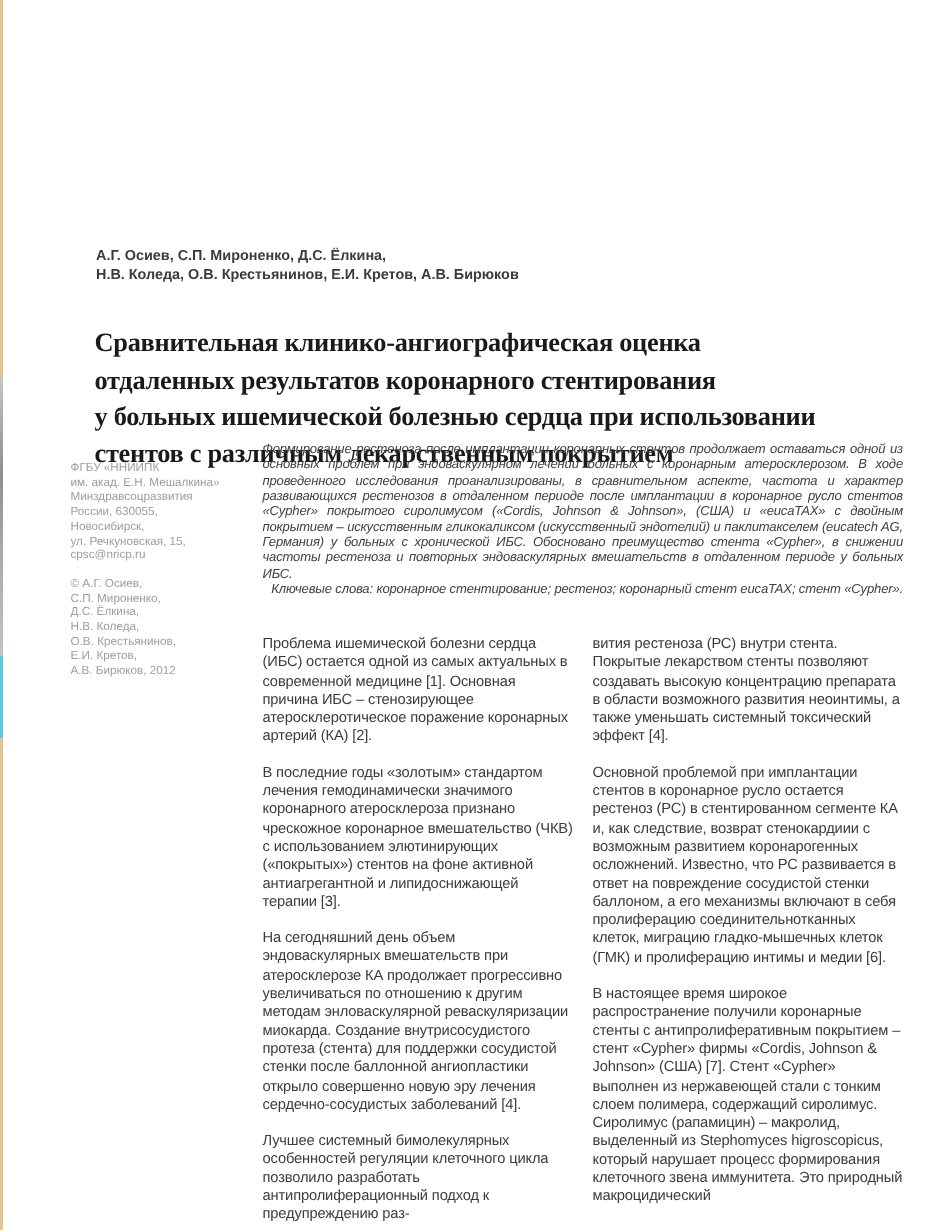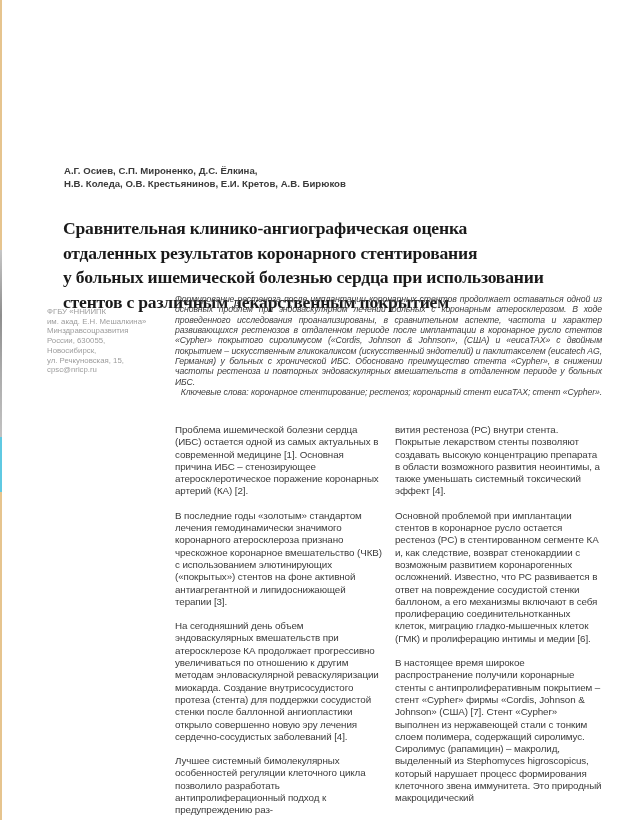--- a/index.html
+++ b/index.html
@@ -110,20 +110,27 @@
 стентов с различным лекарственным покрытием</h1>
 
   <div class="sidebar">
     <div class="block">ФГБУ «ННИИПК
 им. акад. Е.Н. Мешалкина»
 Минздравсоцразвития
 России, 630055,
 Новосибирск,
 ул. Речкуновская, 15,
 cpsc@nricp.ru</div>
+    <div class="block">© А.Г. Осиев,
+С.П. Мироненко,
+Д.С. Ёлкина,
+Н.В. Коледа,
+О.В. Крестьянинов,
+Е.И. Кретов,
+А.В. Бирюков, 2012</div>
   </div>
 
   <div class="abstract">
     <div>Формирование рестеноза после имплантации коронарных стентов продолжает оставаться одной из основных проблем при эндоваскулярном лечении больных с коронарным атеросклерозом. В ходе проведенного исследования проанализированы, в сравнительном аспекте, частота и характер развивающихся рестенозов в отдаленном периоде после имплантации в коронарное русло стентов «Cypher» покрытого сиролимусом («Cordis, Johnson &amp; Johnson», (США) и «eucaTAX» с двойным покрытием – искусственным гликокаликсом (искусственный эндотелий) и паклитакселем (eucatech AG, Германия) у больных с хронической ИБС. Обосновано преимущество стента «Cypher», в снижении частоты рестеноза и повторных эндоваскулярных вмешательств в отдаленном периоде у больных ИБС.</div>
     <div class="kw">Ключевые слова: коронарное стентирование; рестеноз; коронарный стент eucaTAX; стент «Cypher».</div>
   </div>
 
   <div class="cols">
     <div class="col">
       <p>Проблема ишемической болезни сердца (ИБС) остается одной из самых актуальных в современной медицине [1]. Основная причина ИБС – стенозирующее атеросклеротическое поражение коронарных артерий (КА) [2].</p>

